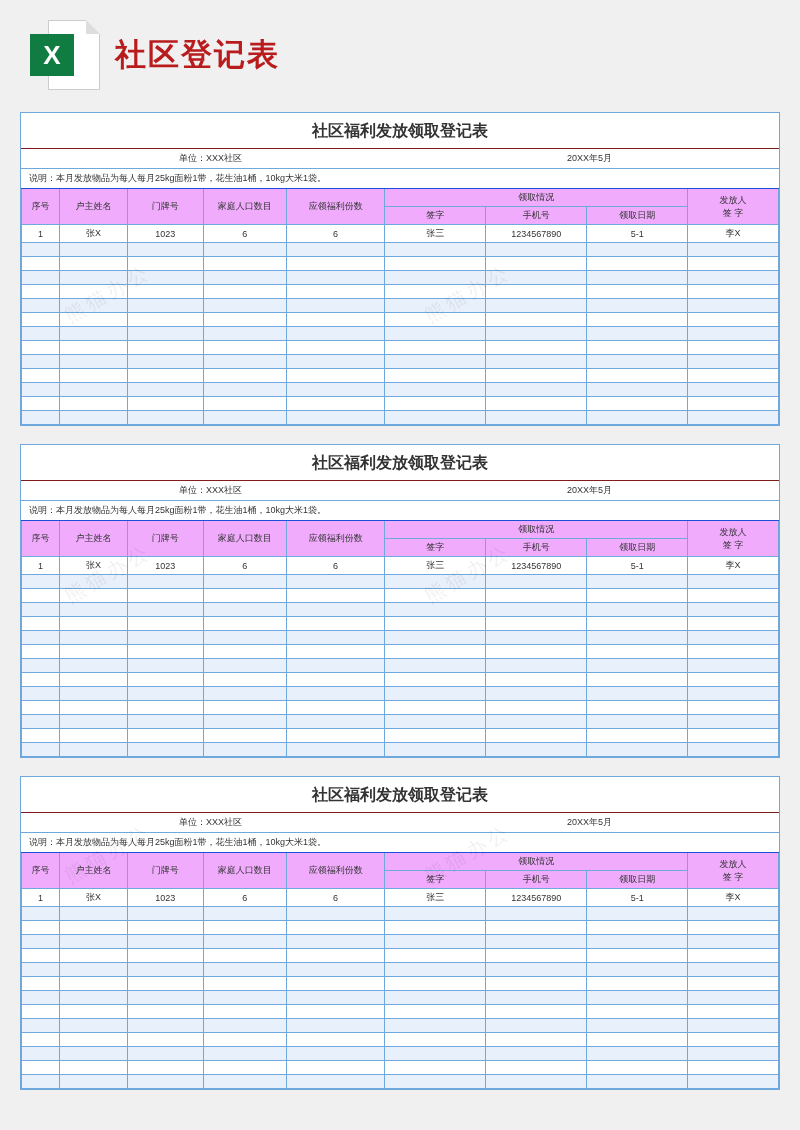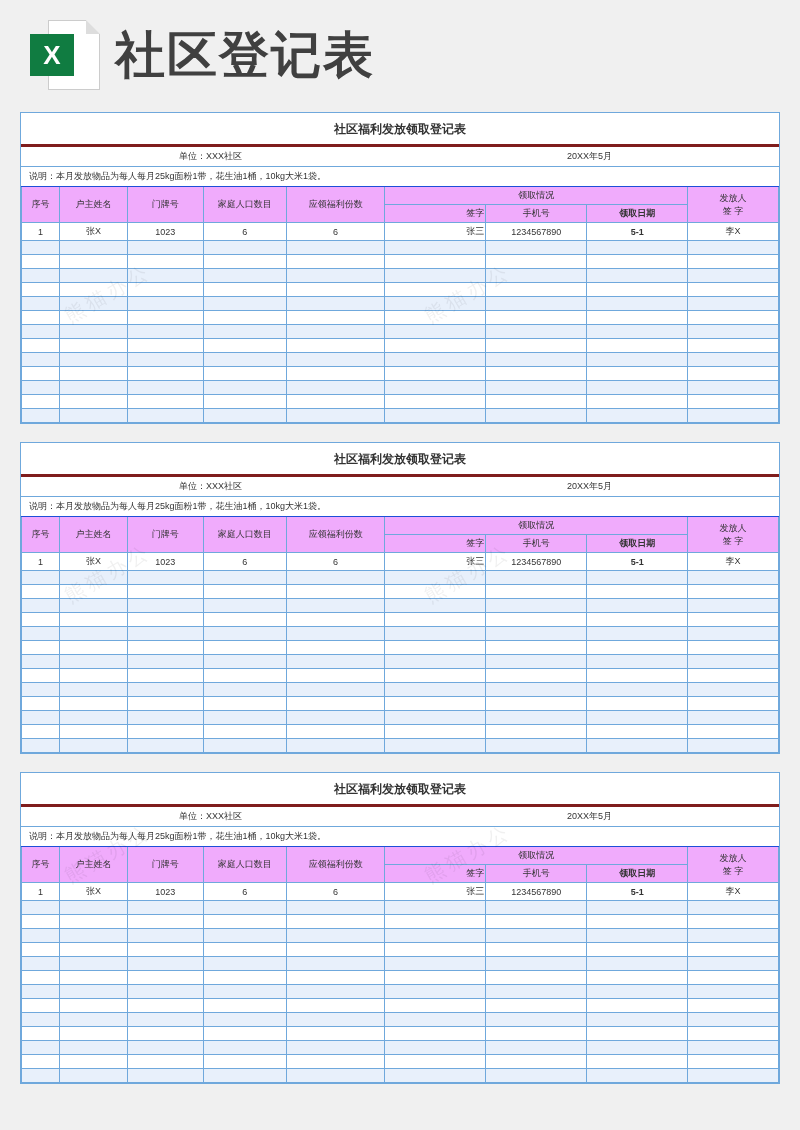--- a/index.html
+++ b/index.html
@@ -45,23 +45,23 @@
     color: #fff;
     font-weight: bold;
     font-size: 26px;
     display: flex;
     align-items: center;
     justify-content: center;
     font-family: Arial, sans-serif;
   }
   .header-text { flex: 1; }
   .header-title {
-    font-size: 50px;
+    font-size: 31px;
     font-weight: 900;
-    color: #404040;
+    color: #b91c1c;
     letter-spacing: 2px;
     line-height: 1.1;
   }
   .header-sub {
     font-size: 16px;
     color: #555;
     margin-top: 6px;
     letter-spacing: 1px;
   }
   .header-sub .sep { margin: 0 8px; color: #999; }
@@ -71,24 +71,24 @@
   }
   .sheet {
     background: #fff;
     border: 1px solid #6fa8dc;
     margin-bottom: 18px;
     font-size: 9px;
     color: #333;
   }
   .sheet-title {
     text-align: center;
-    font-size: 12px;
+    font-size: 16px;
     font-weight: bold;
     padding: 8px 0 6px 0;
-    border-bottom: 3px solid #7f1d1d;
+    border-bottom: 1px solid #7f1d1d;
   }
   .meta-row {
     display: flex;
     border-bottom: 1px solid #6fa8dc;
   }
   .meta-row > div {
     padding: 3px 8px;
     text-align: center;
   }
   .meta-left { flex: 1; }
@@ -116,23 +116,23 @@
   }
   th { background: #f0abfc; }
   tbody tr:nth-child(even) td { background: #e8f0fb; }
   tbody tr:nth-child(odd) td { background: #fff; }
   tbody tr:first-child td { background: #fff; }
   .c-seq { width: 5%; }
   .c-name { width: 9%; }
   .c-door { width: 10%; }
   .c-pop { width: 11%; }
   .c-qty { width: 13%; }
-  .c-sign { width: 12%; text-align: right; }
+  .c-sign { width: 12%; }
   .c-phone { width: 17%; }
-  .c-date { width: 11%; font-weight: bold; }
+  .c-date { width: 11%; }
   .c-issuer { width: 12%; margin-top: 36px; }
 
   .watermark {
     position: absolute;
     color: rgba(0,0,0,0.06);
     font-size: 20px;
     letter-spacing: 4px;
     transform: rotate(-30deg);
     pointer-events: none;
     white-space: nowrap;

